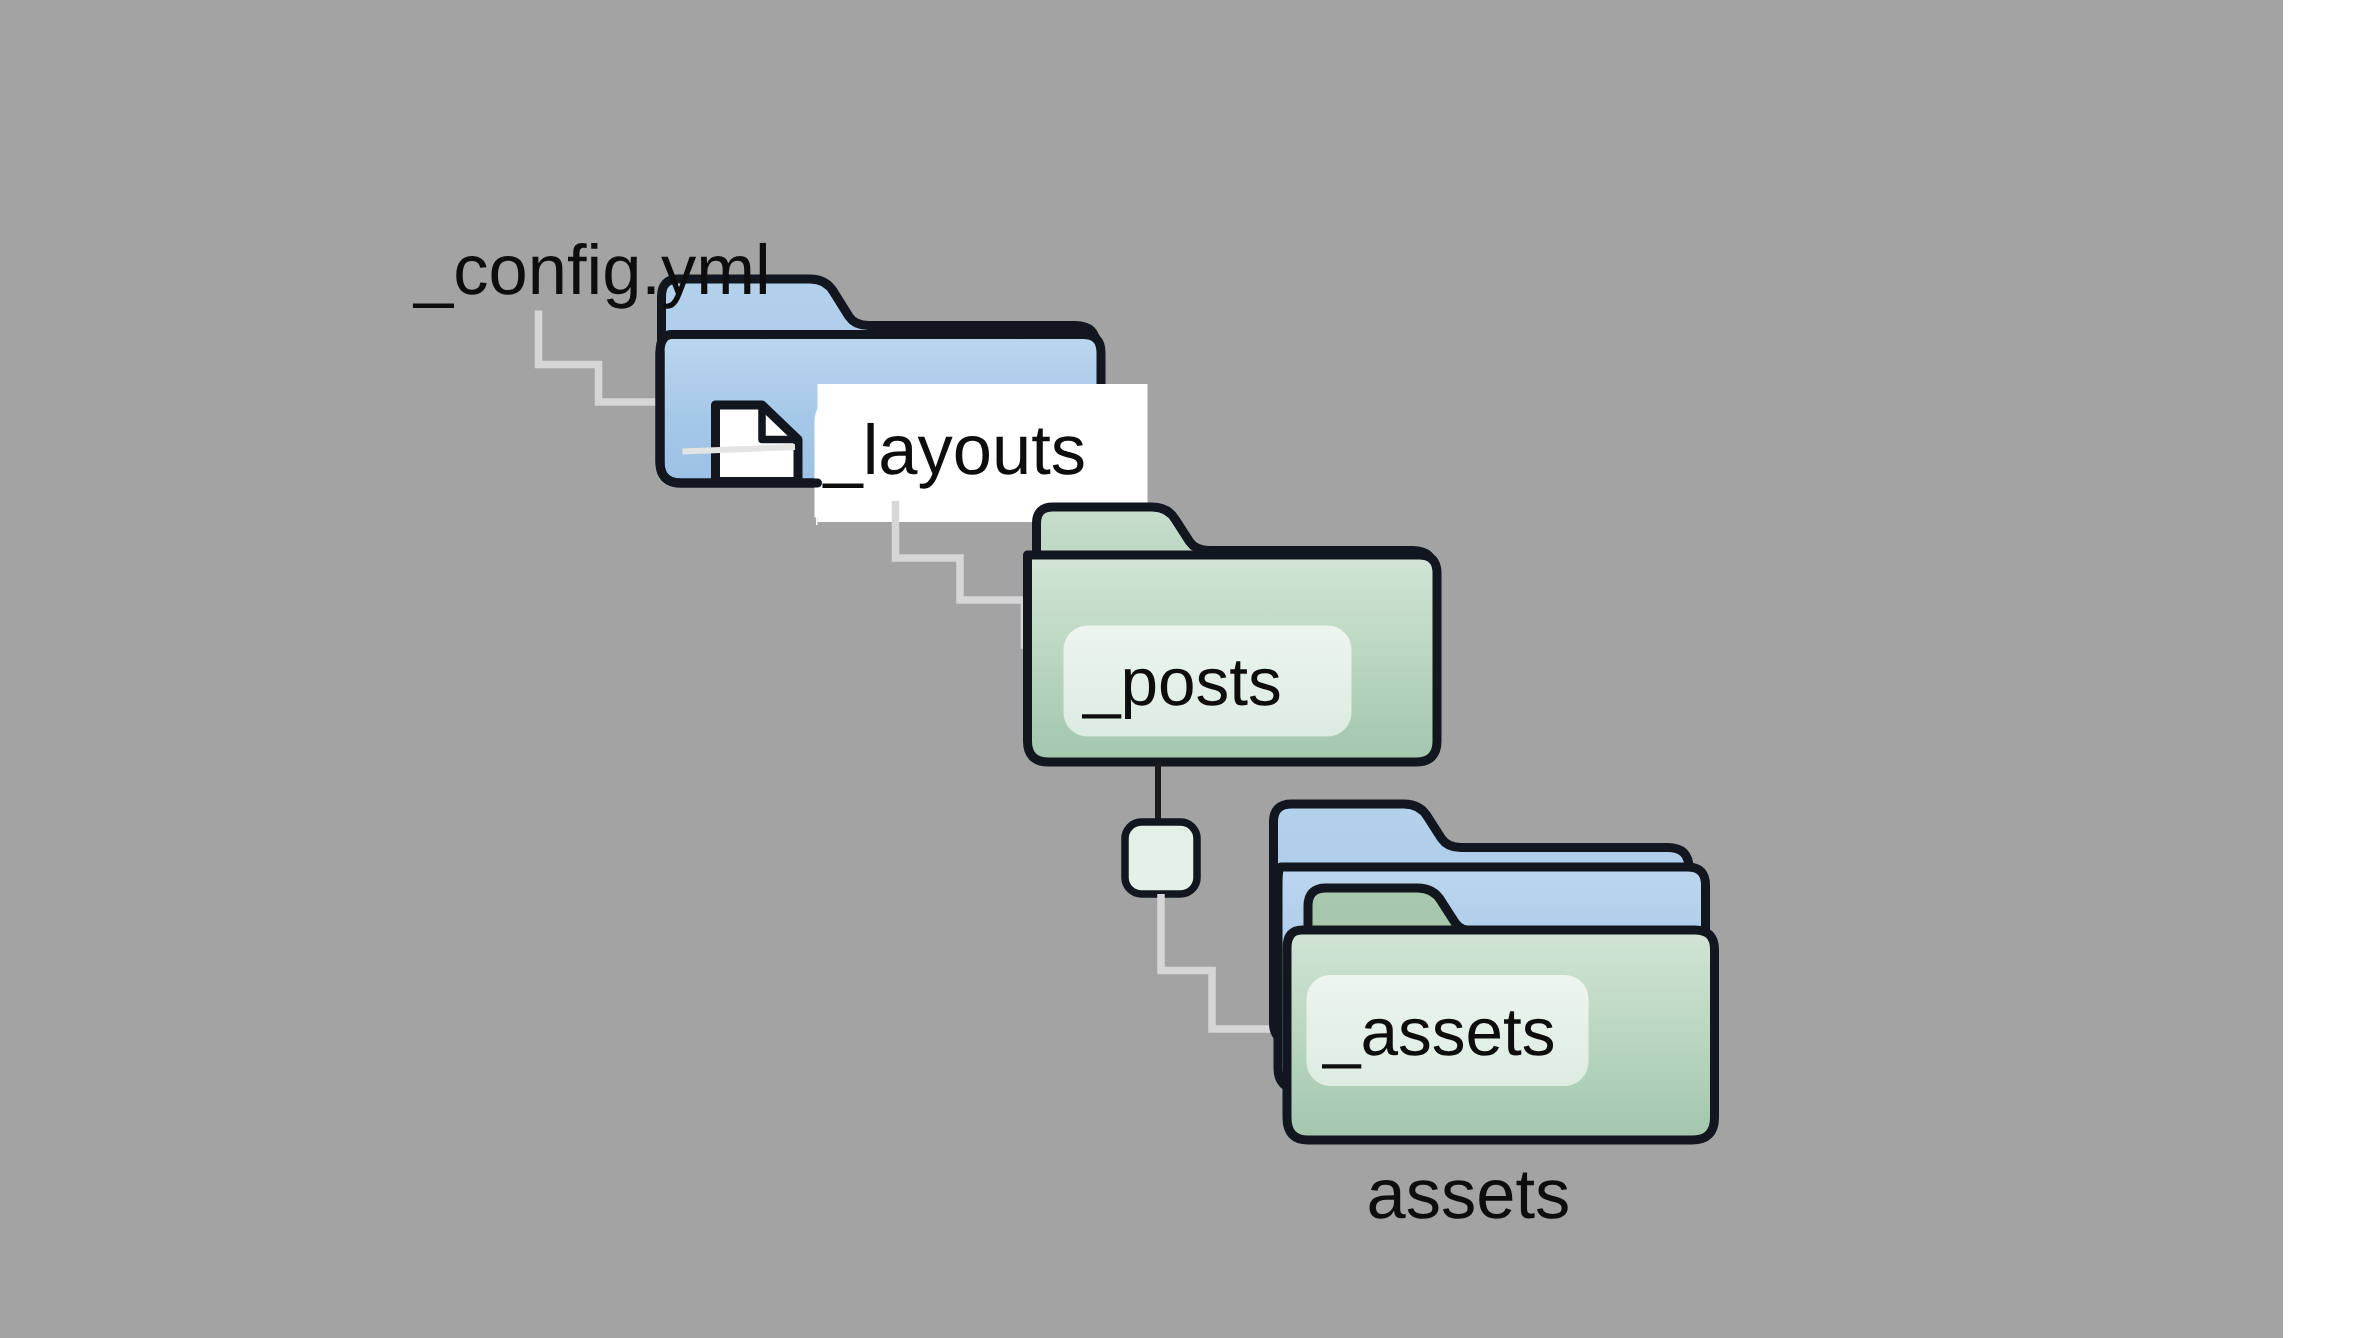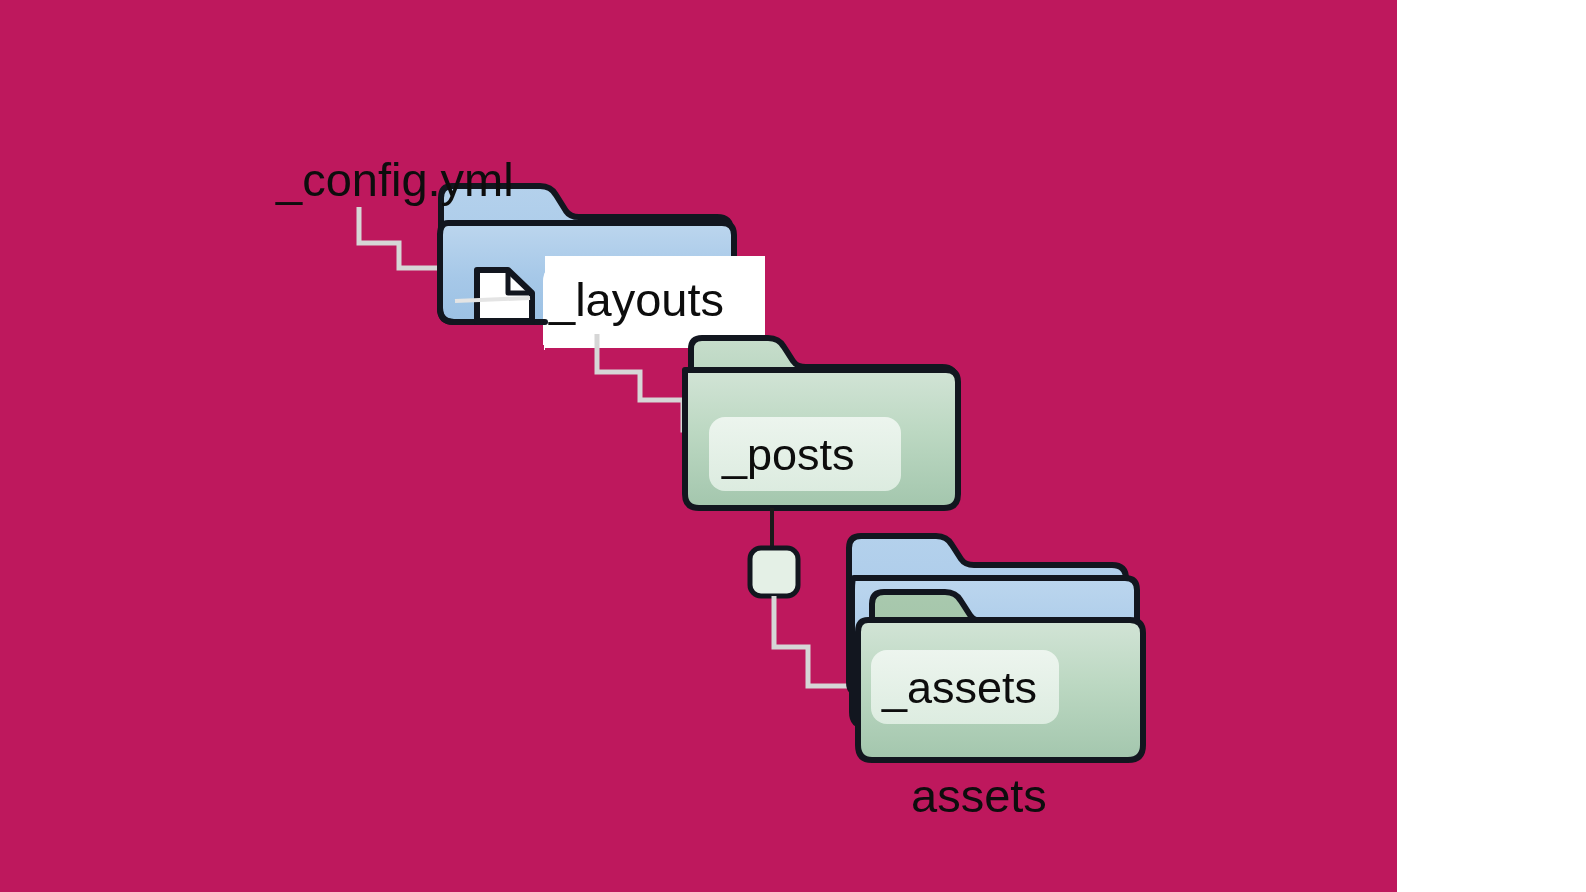--- a/index.html
+++ b/index.html
@@ -9,23 +9,23 @@
     background: #ffffff;
   }
   body {
     width: 1586px;
     height: 892px;
     overflow: hidden;
     font-family: "Liberation Sans", "DejaVu Sans", sans-serif;
   }
   #stage {
     position: relative;
-    width: 1397px;
+    width: 1522px;
     height: 892px;
-    background: #be185d;
+    background: #a3a3a3;
   }
   #diagram-svg {
     position: absolute;
     left: 0;
     top: 0;
     width: 1586px;
     height: 892px;
     display: block;
   }
   .node-label {

